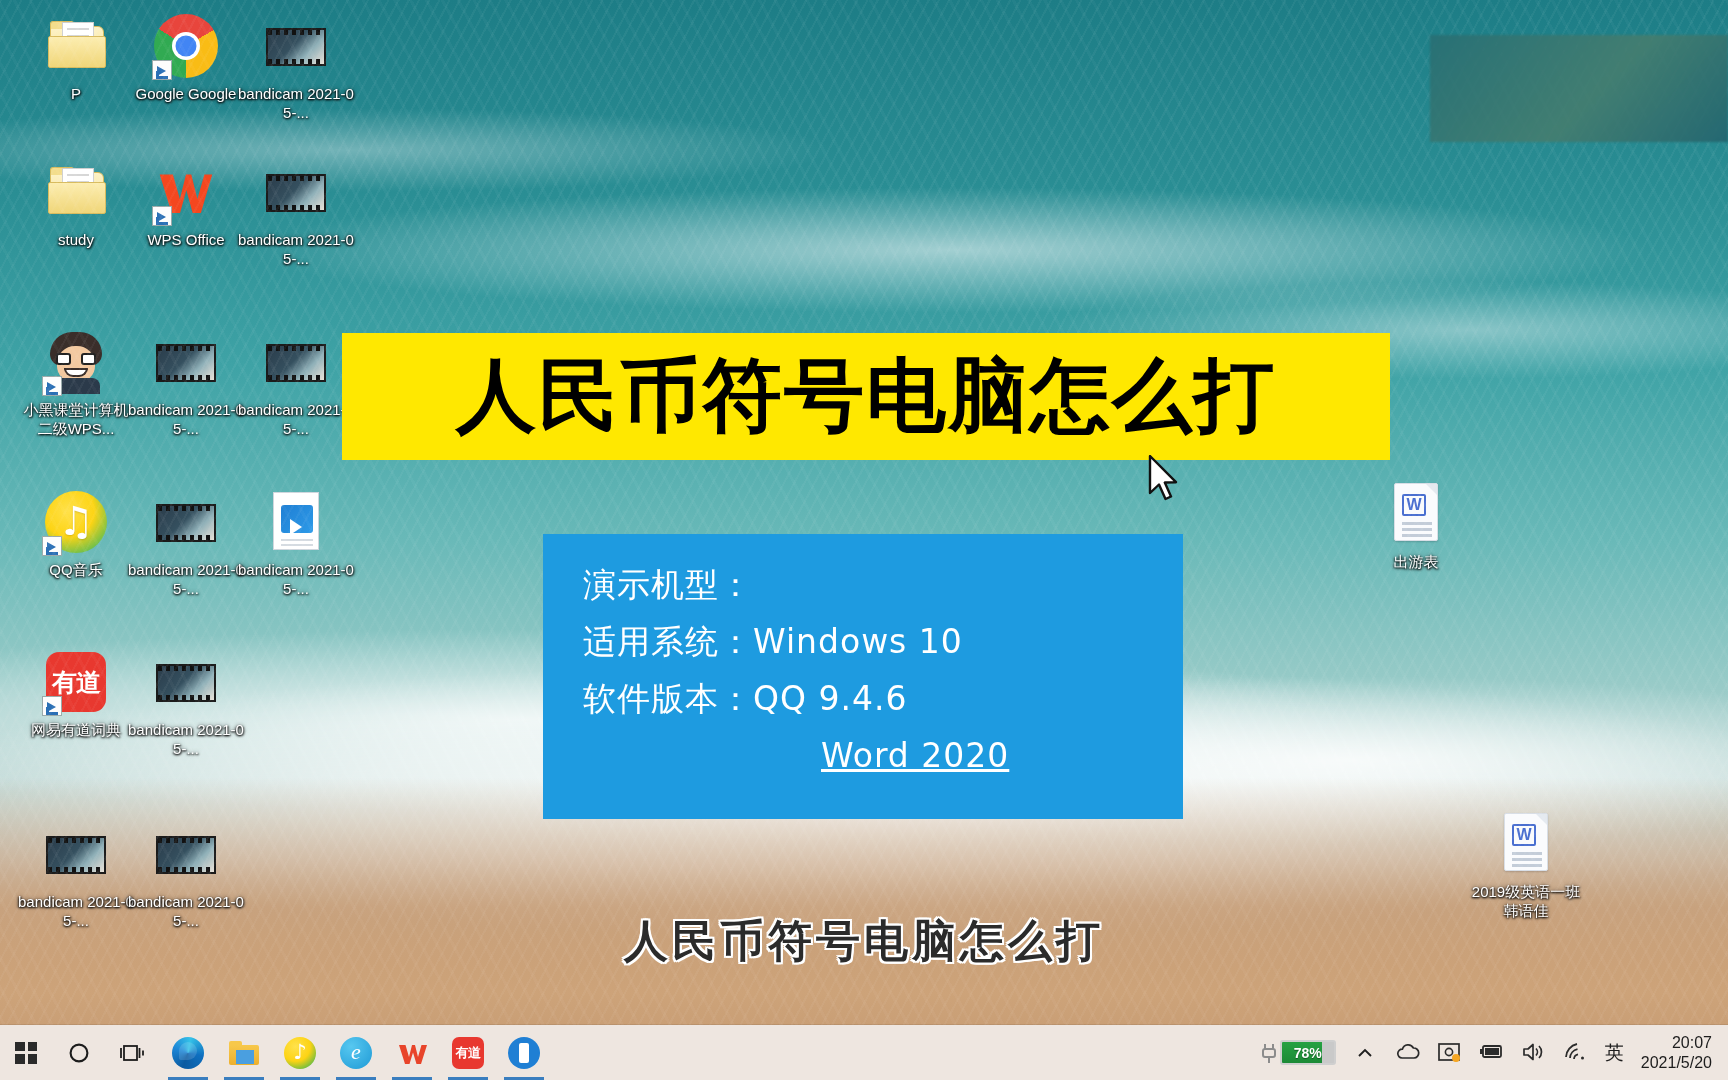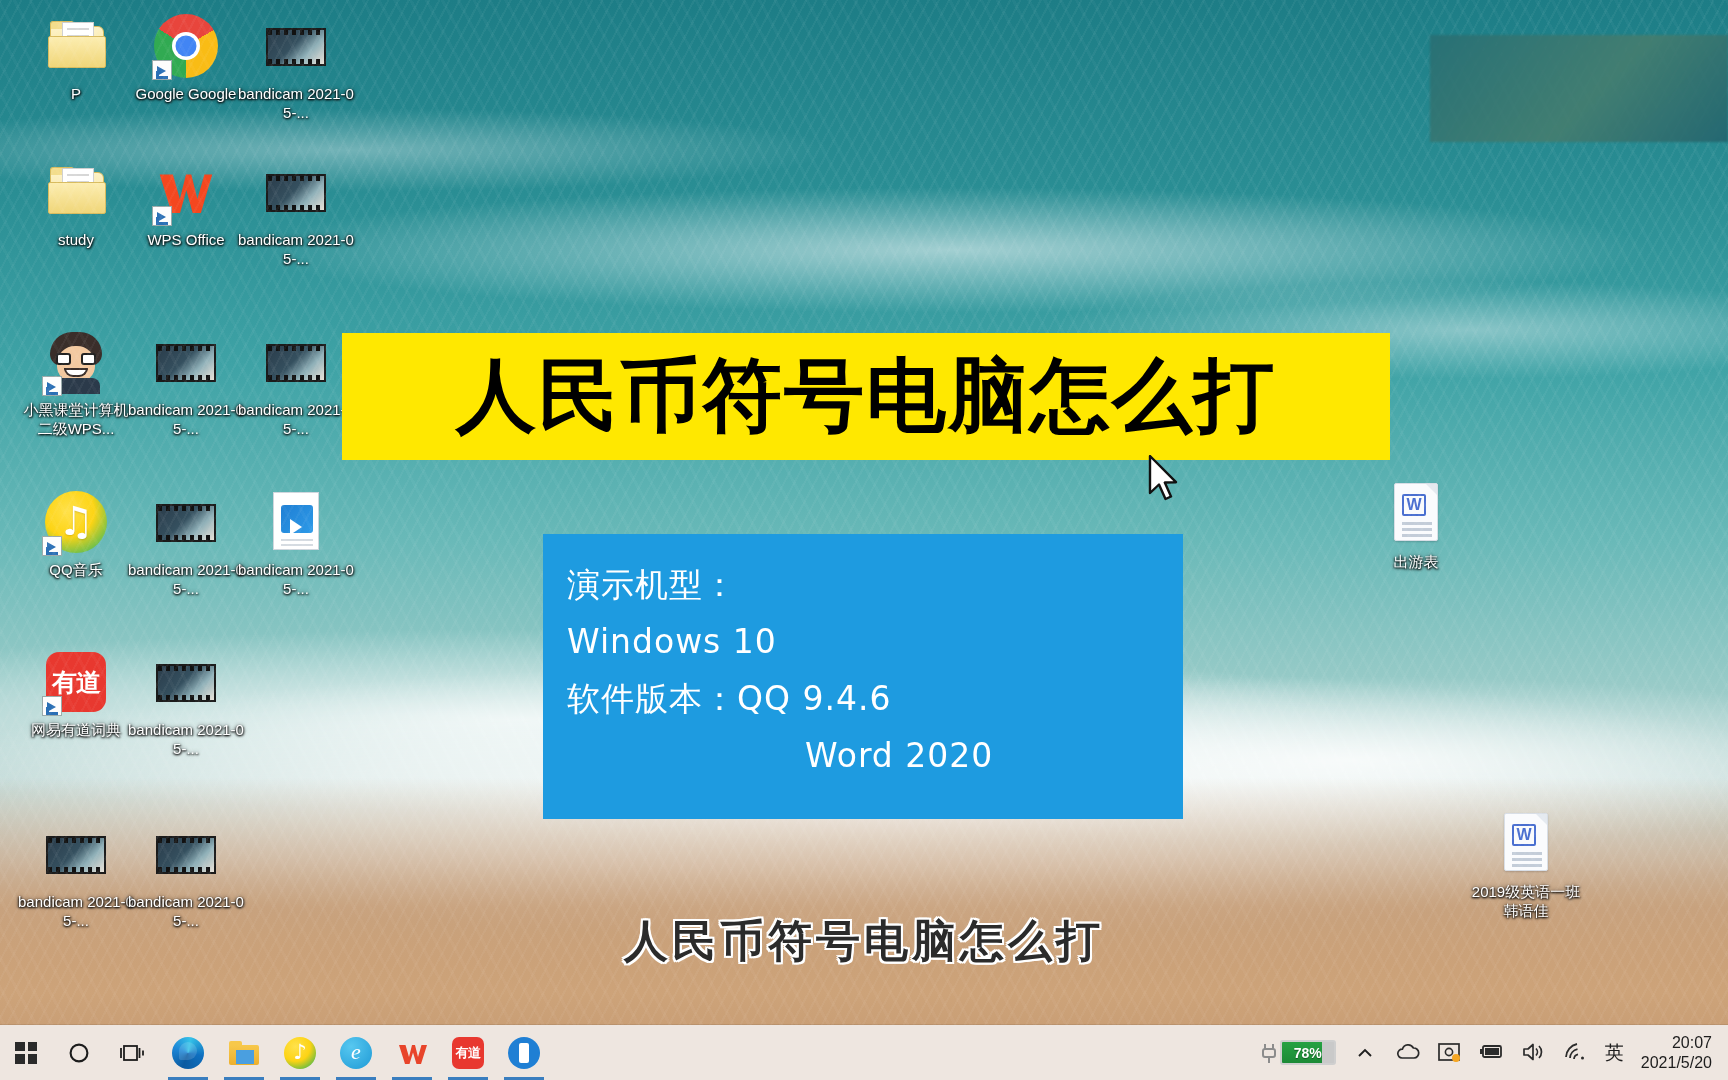--- a/index.html
+++ b/index.html
@@ -221,24 +221,25 @@
   }
   #info-box .row {
     display:flex;
     color:#fff;
     font-size:33px;
     line-height:57px;
     padding-left:24px;
     letter-spacing:1px;
     white-space:nowrap;
     font-family:"DejaVu Sans","Liberation Sans",sans-serif;
+    margin-left:16px;
   }
   #info-box .row .k { }
   #info-box .row .v { }
-  #info-box .row.indent { padding-left:262px; }
+  #info-box .row.indent { padding-left:262px;text-decoration:underline; }
 
   
   #cursor {
     position:absolute; left:1148px; top:455px; z-index:60;
     width:34px; height:46px;
     pointer-events:none;
   }
 
   
   #subtitle {
@@ -577,20 +578,21 @@
 
   <div id="title-banner">
     <span class="txt">人民币符号电脑怎么打</span>
   </div>
 
   <div id="info-box">
     <div class="row">
       <span class="k">演示机型：</span>
     </div>
     <div class="row">
+      <span class="k">适用系统：</span>
       <span class="v">Windows 10</span>
     </div>
     <div class="row">
       <span class="k">软件版本：</span>
       <span class="v">QQ 9.4.6</span>
     </div>
     <div class="row indent">
       <span class="v">Word 2020</span>
     </div>
   </div>

